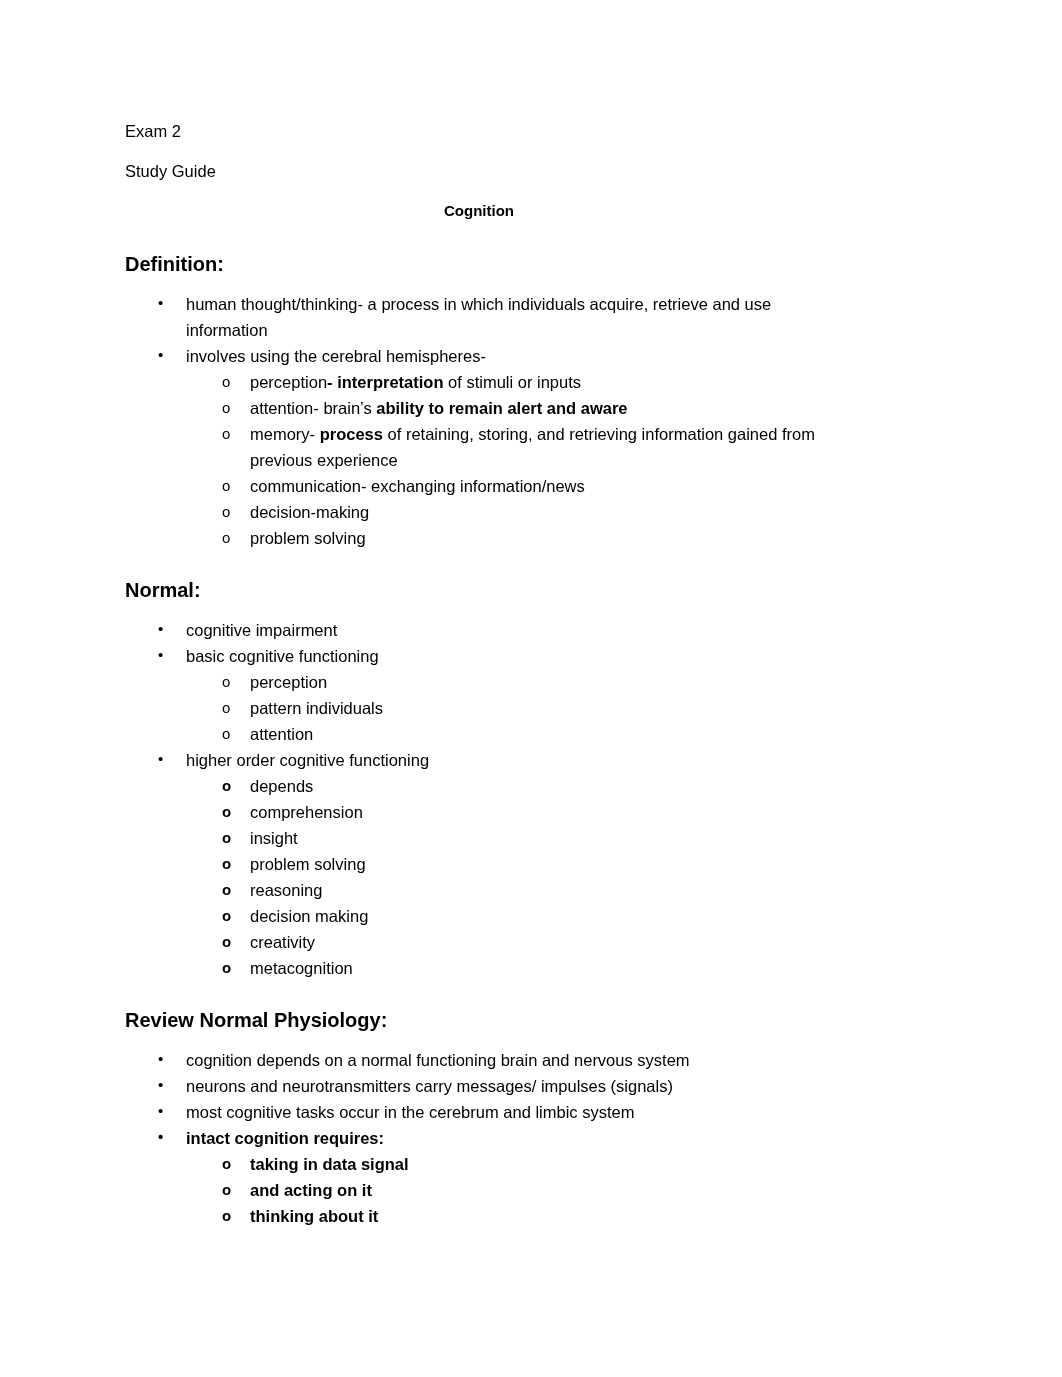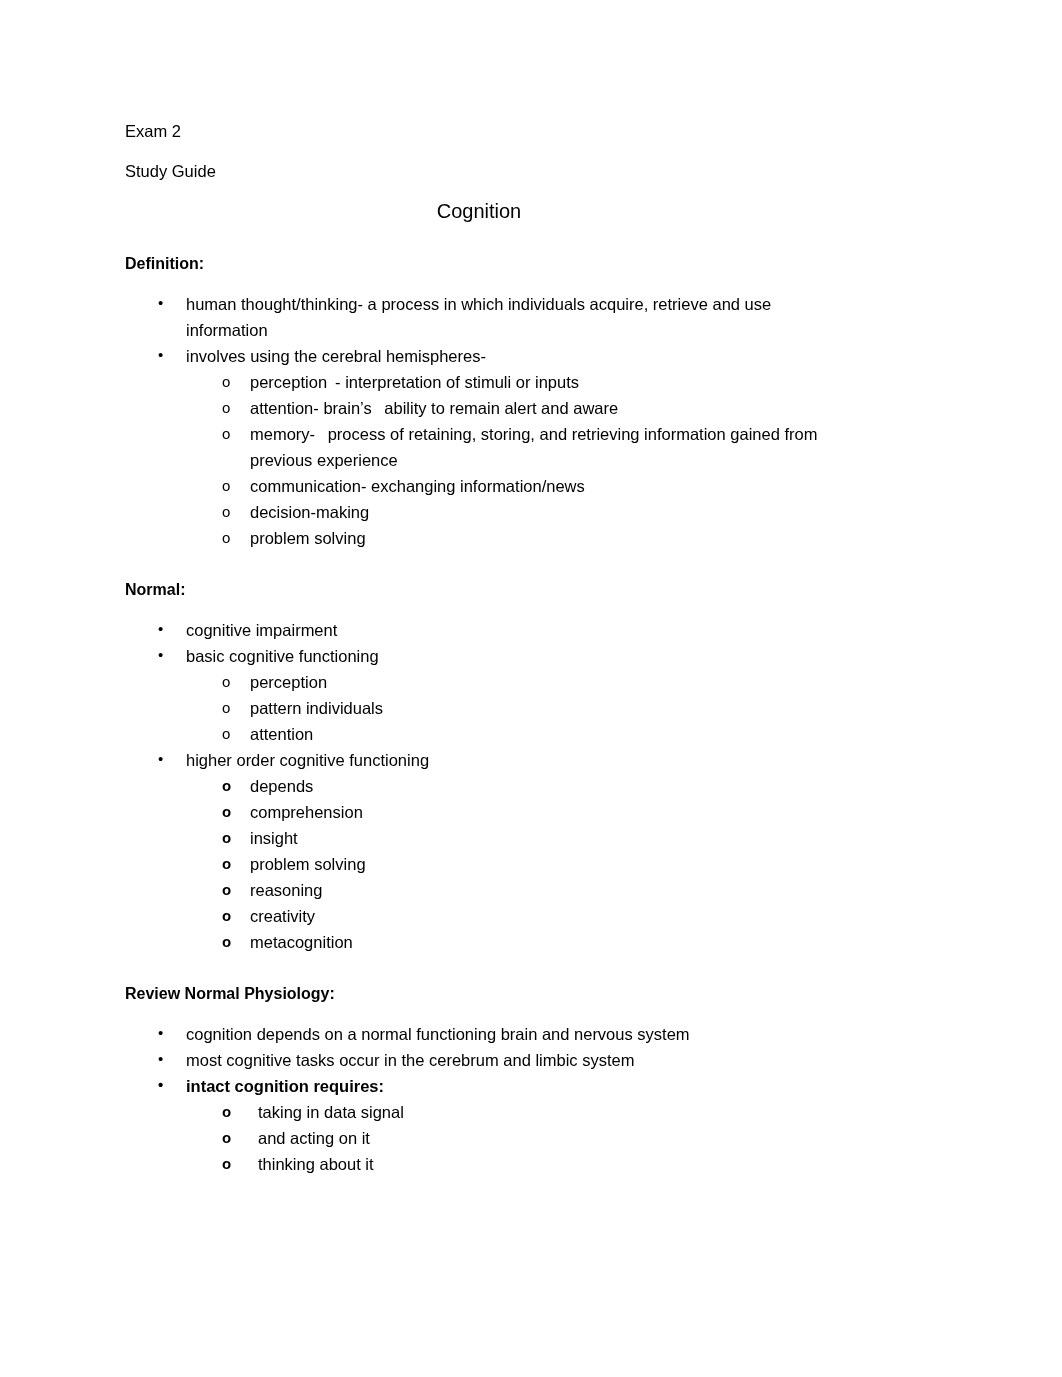--- a/index.html
+++ b/index.html
@@ -23,28 +23,28 @@
     padding: 118px 125px 0 125px;
   }
   .doc-line {
     font-size: 16.5px;
     line-height: 26px;
     margin: 0 0 14px 0;
     color: #000;
   }
   .center-title {
     text-align: center;
-    font-size: 20px;
+    font-size: 15px;
     line-height: 26px;
-    font-weight: normal;
+    font-weight: bold;
     margin: 13px 0 27px 0;
     padding-right: 12px;
   }
   .section-heading {
-    font-size: 16px;
+    font-size: 20px;
     line-height: 26px;
     font-weight: bold;
     margin: 0 0 14px 0;
   }
   ul.lvl1 {
     list-style: none;
     margin: 0;
     padding: 0;
   }
   ul.lvl1 > li.b1 {
@@ -88,21 +88,21 @@
   }
   li.bold-text {
     font-weight: bold;
   }
   .section-block {
     margin-bottom: 26px;
   }
   .section-block:last-child {
     margin-bottom: 4px;
   }
-  b { font-weight: normal; padding-left: 8px; }
+  b { font-weight: bold; }
 </style>
 </head>
 <body>
 
 <div class="page">
 
   <div>
     <p class="doc-line">Exam 2</p>
     <p class="doc-line">Study Guide</p>
   </div>
@@ -132,29 +132,31 @@
               <li class="b2"><span>perception</span></li>
               <li class="b2"><span>pattern individuals</span></li>
               <li class="b2"><span>attention</span></li>
             </ul></li>
           <li class="b1"><span>higher order cognitive functioning</span><ul class="lvl2">
               <li class="b2 marker-bold"><span>depends</span></li>
               <li class="b2 marker-bold"><span>comprehension</span></li>
               <li class="b2 marker-bold"><span>insight</span></li>
               <li class="b2 marker-bold"><span>problem solving</span></li>
               <li class="b2 marker-bold"><span>reasoning</span></li>
+              <li class="b2 marker-bold"><span>decision making</span></li>
               <li class="b2 marker-bold"><span>creativity</span></li>
               <li class="b2 marker-bold"><span>metacognition</span></li>
             </ul></li>
         </ul>
       </div>
       <div class="section-block">
         <div class="section-heading">Review Normal Physiology:</div>
         <ul class="lvl1">
           <li class="b1"><span>cognition depends on a normal functioning brain and nervous system</span></li>
+          <li class="b1"><span>neurons and neurotransmitters carry messages/ impulses (signals)</span></li>
           <li class="b1"><span>most cognitive tasks occur in the cerebrum and limbic system</span></li>
           <li class="b1 bold-text"><span>intact cognition requires:</span><ul class="lvl2">
               <li class="b2 marker-bold"><b>taking in data signal</b></li>
               <li class="b2 marker-bold"><b>and acting on it</b></li>
               <li class="b2 marker-bold"><b>thinking about it</b></li>
             </ul></li>
         </ul>
       </div>
     </div>
 

